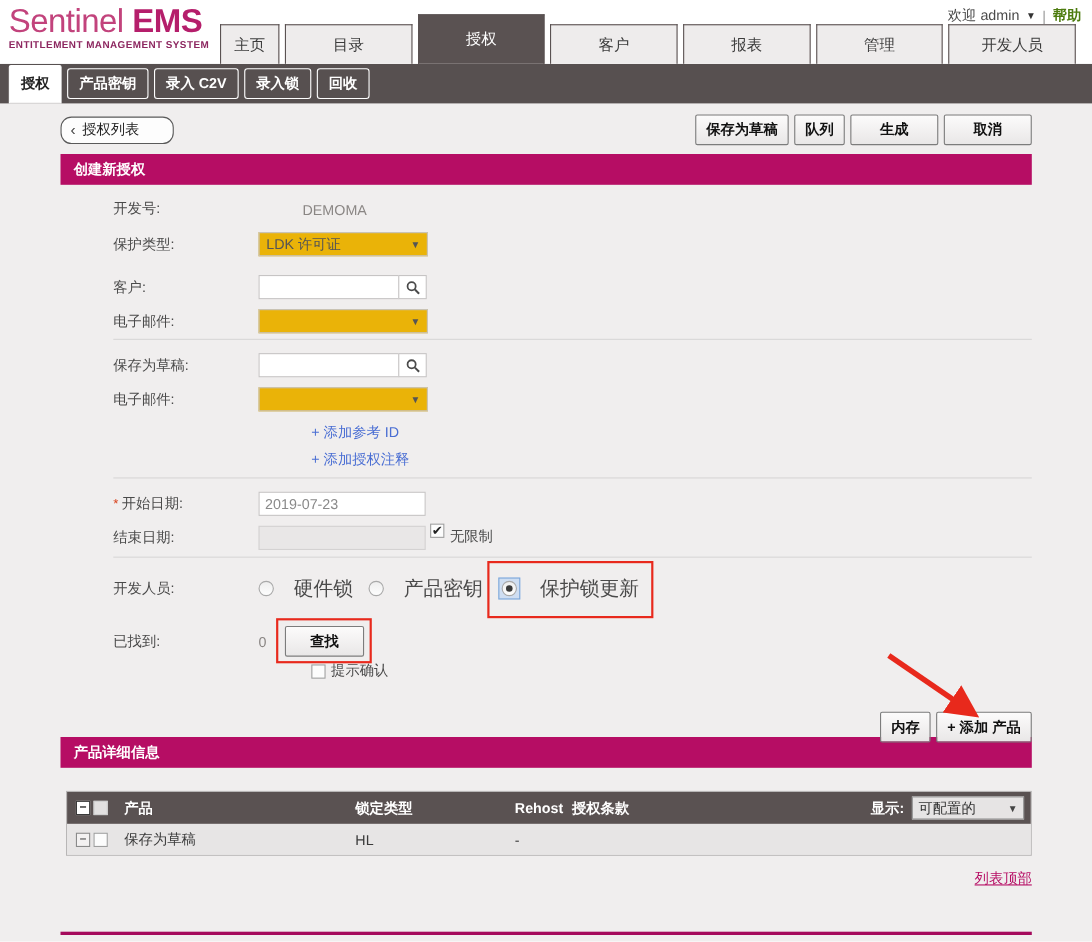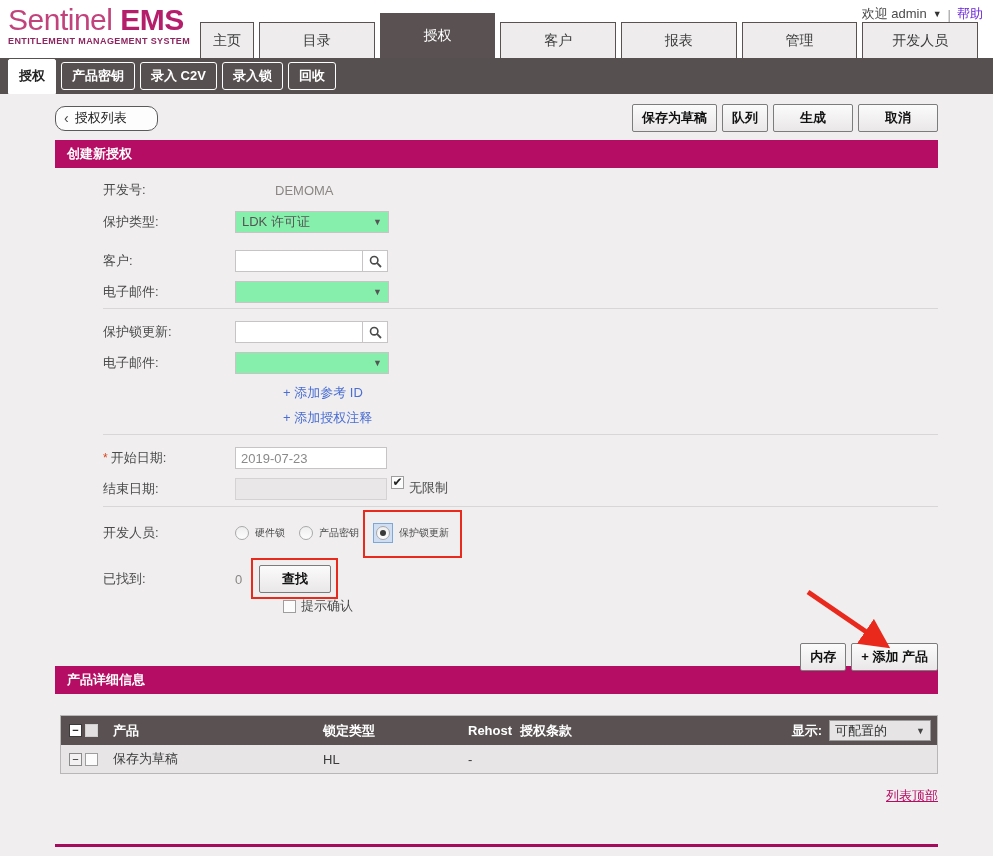--- a/index.html
+++ b/index.html
@@ -8,21 +8,21 @@
 
   
   .header { position:relative; height:58px; background:#ffffff; }
   .logo { position:absolute; left:8px; top:5px; cursor:default; }
   .logo-line1 { font-size:30px; line-height:30px; color:#c2437c; letter-spacing:-0.5px; }
   .logo-line1 b { color:#b51e6b; }
   .logo-line2 { font-size:9px; font-weight:bold; color:#8d2760; letter-spacing:0.4px; margin-top:1px; }
   .welcome { position:absolute; top:5px; right:10px; font-size:13px; color:#4a4a4a; display:flex; align-items:center; gap:6px; }
   .welcome .caret-sm { font-size:9px; color:#333; }
   .welcome .divider { color:#9a9a9a; }
-  .help-link { color:#6d28d9; cursor:pointer; }
+  .help-link { color:#4d7c0f; cursor:pointer;font-weight:bold; }
   .nav-tabs { position:absolute; left:200px; right:15px; bottom:0; display:flex; gap:5px; align-items:flex-end; }
   .nav-tab { background:#eeecec; border:1px solid #5a5252; border-bottom:none; height:36px; display:flex; align-items:center; justify-content:center; font-size:14px; color:#3c3c3c; flex:1; cursor:pointer; }
   .nav-tab.first { flex:0 0 54px; }
   .nav-tab.active { background:#5a5252; color:#ffffff; height:45px; }
 
   
   .subnav { height:36px; background:#575050; display:flex; align-items:flex-end; padding-left:8px; gap:5px; }
   .subnav-tab { color:#fff; border:1px solid #fff; border-radius:3px; font-size:13px; font-weight:bold; padding:4px 10px; margin-bottom:4px; cursor:pointer; white-space:nowrap; }
   .subnav-tab.active { background:#fff; color:#222; border-color:#fff; border-radius:2px 2px 0 0; margin-bottom:0; padding:7px 10px 8px; }
 
@@ -36,32 +36,32 @@
 
   
   .section-bar { margin:8px 55px 0; background:#b60d64; color:#fff; font-weight:bold; font-size:13px; padding:5px 12px; }
 
   
   .form { margin:0 55px; padding-top:13px; }
   .frow { display:flex; align-items:center; margin-bottom:9px; }
   .flabel { width:180px; padding-left:48px; font-size:13px; color:#4a4a4a; flex:0 0 180px; }
   .req { color:#d9441f; margin-right:3px; font-size:12px; }
   .static-val { font-size:13px; color:#8a8684;margin-left:40px; }
-  .fake-select { width:154px; height:22px; background:#86efac; border:1px solid #c6c4c4; display:flex; align-items:center; justify-content:space-between; padding:0 6px; font-size:13px; color:#555; cursor:pointer; }
+  .fake-select { width:154px; height:22px; background:#eab308; border:1px solid #c6c4c4; display:flex; align-items:center; justify-content:space-between; padding:0 6px; font-size:13px; color:#555; cursor:pointer; }
   .fake-select .caret { font-size:9px; color:#555; }
   .txt { width:128px; height:22px; border:1px solid #c6c4c4; padding:0 5px; font-size:13px; color:#777; background:#fff; font-family:"Liberation Sans",sans-serif; }
   .search-btn { width:26px; height:22px; background:#fff; border:1px solid #c6c4c4; margin-left:-1px; cursor:pointer; display:inline-flex; align-items:center; justify-content:center; padding:0; }
   .txt.date { width:152px; color:#8a8a8a; }
   .txt.disabled { width:152px; background:#e9e7e7; border-color:#d4d2d2; }
   .sep { border-top:1px solid #d8d6d6; margin:4px 0 12px 48px; }
   .addlink { display:block; margin-left:228px; font-size:13px; color:#4a6ed3; text-decoration:none; margin-bottom:7px; cursor:pointer; }
   .cb { width:13px; height:13px; border:1px solid #9e9e9e; background:#fcfcfc; display:inline-flex; align-items:center; justify-content:center; font-size:12px; line-height:12px; color:#222; cursor:pointer; }
   .cblabel { font-size:13px; color:#4a4a4a; margin-left:5px; }
   .radio-group { display:flex; align-items:center; gap:14px; }
-  .radio-item { position:relative; display:inline-flex; align-items:center; gap:6px; font-size:10px; color:#4a4a4a; cursor:pointer; }
+  .radio-item { position:relative; display:inline-flex; align-items:center; gap:18px; font-size:18px; color:#4a4a4a; cursor:pointer; }
   .radio { width:14px; height:14px; border-radius:50%; border:1px solid #a9a9a9; background:linear-gradient(#eee,#fdfdfd); display:inline-block; }
   .radio-focus { background:#cfdef2; border:1px solid #7da7d9; padding:2px; display:inline-flex; }
   .radio.checked { position:relative; }
   .radio.checked::after { content:""; position:absolute; left:3px; top:3px; width:6px; height:6px; border-radius:50%; background:#3a3a3a; }
   .annot { position:absolute; border:2px solid #e8291c; pointer-events:none; z-index:4; }
   .annot.r1 { left:-10px; right:-13px; top:-13px; bottom:-15px; }
   .annot.r2 { left:-8px; right:-7px; top:-7px; bottom:-6px; }
   .found-count { font-size:13px; color:#8a8684; width:22px; }
   .find-wrap { position:relative; display:inline-block; margin-left:2px; }
   .btn.find { padding:4px 22px; }
@@ -166,21 +166,21 @@
     </div>
     <div class="frow" style="margin-bottom:5px;">
       <span class="flabel">电子邮件:</span>
       <div class="fake-select">
         <span></span>
         <span class="caret">▼</span>
       </div>
     </div>
     <div class="sep"></div>
     <div class="frow">
-      <span class="flabel">保护锁更新:</span>
+      <span class="flabel">保存为草稿:</span>
       <input class="txt" value="" style="">
       <button class="search-btn">
         <svg width="13" height="13" viewBox="0 0 13 13">
             <circle cx="5.2" cy="5.2" r="3.7" fill="none" stroke="#4a4a4a" stroke-width="1.6"></circle>
             <line x1="8.2" y1="8.2" x2="12" y2="12" stroke="#4a4a4a" stroke-width="1.8"></line>
           </svg>
       </button>
     </div>
     <div class="frow" style="margin-bottom:10px;">
       <span class="flabel">电子邮件:</span>

